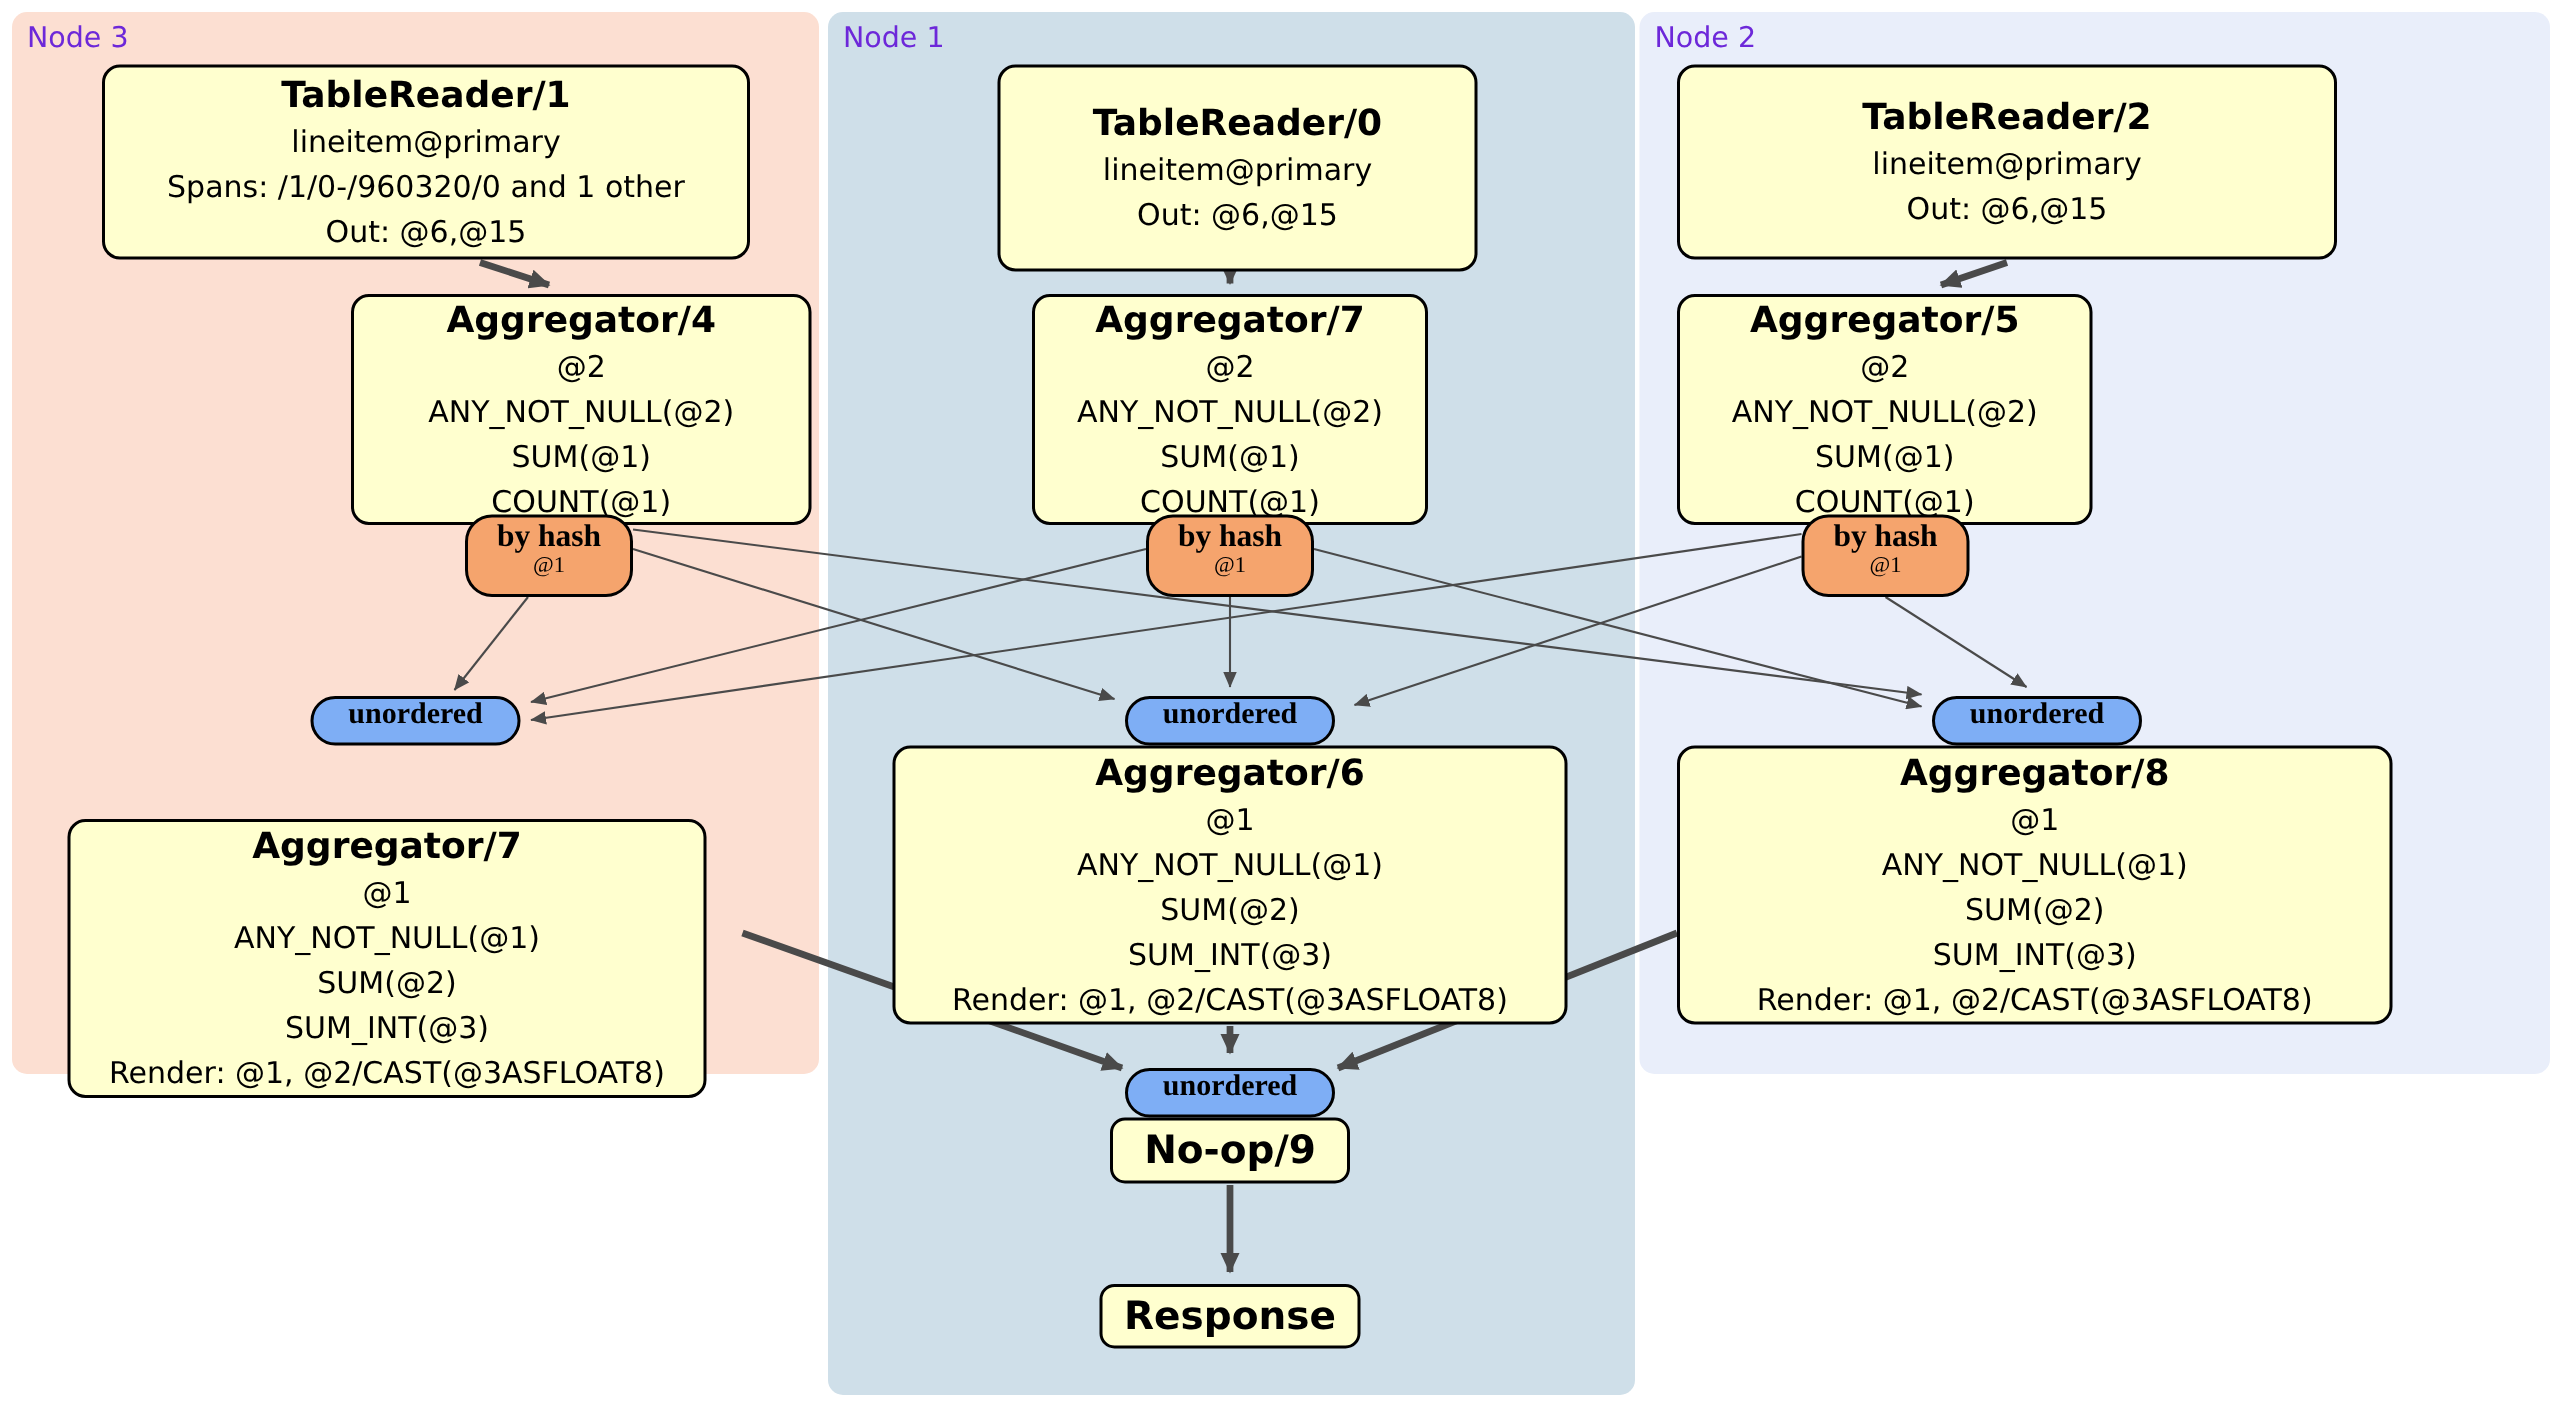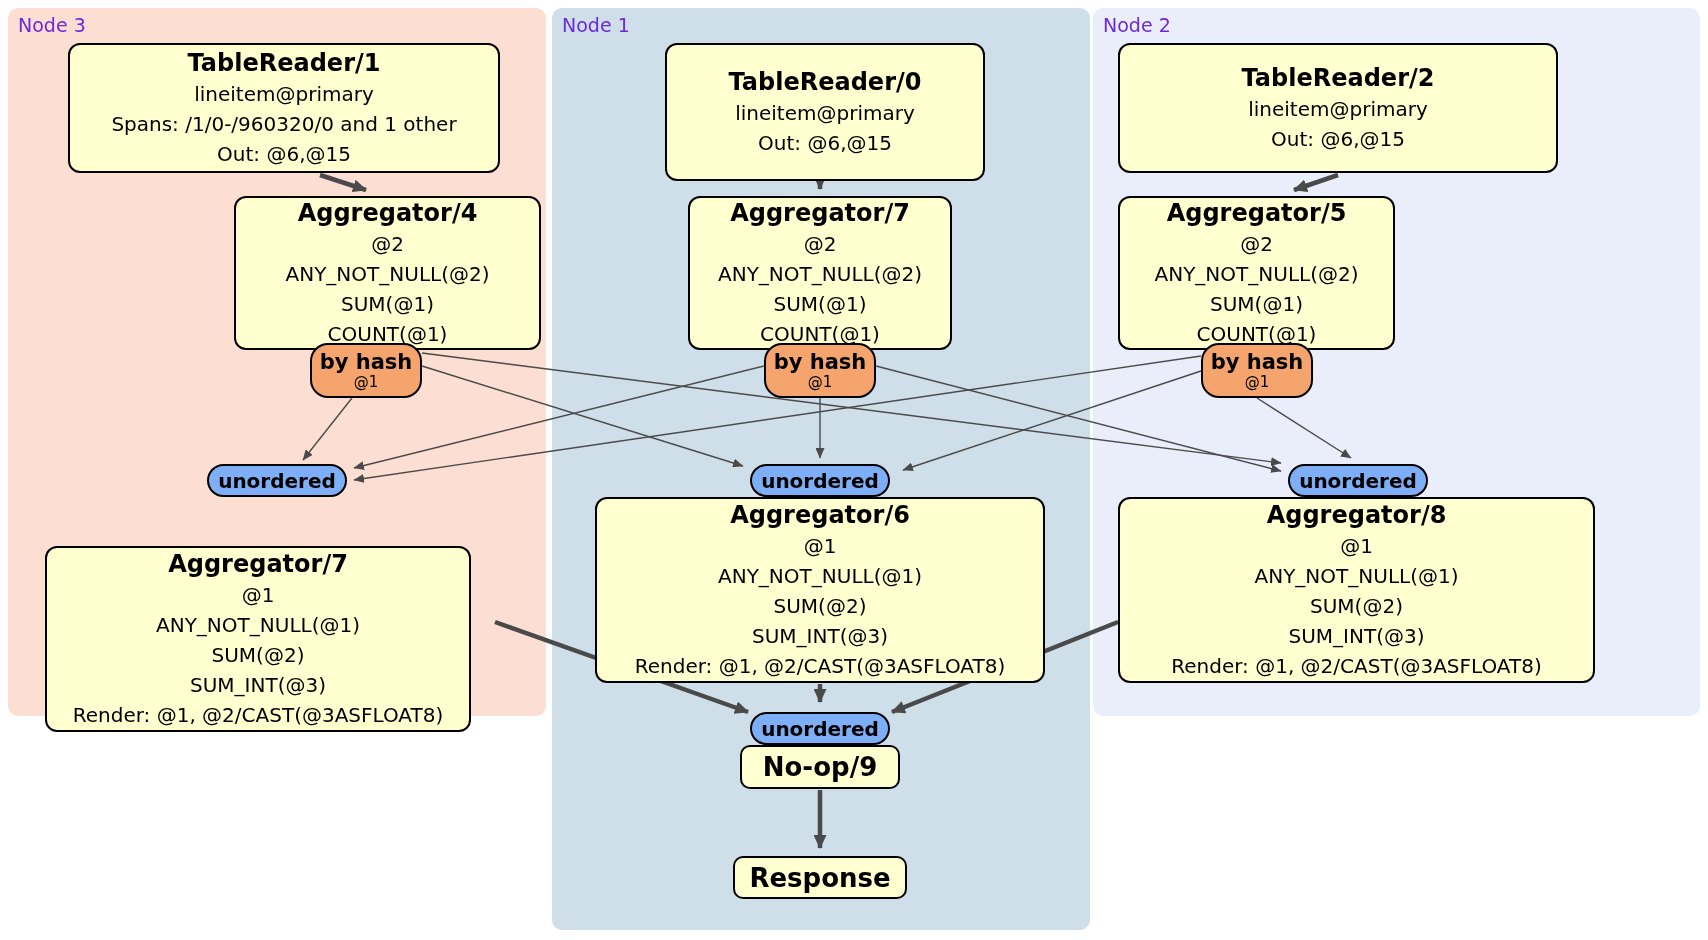--- a/index.html
+++ b/index.html
@@ -16,21 +16,21 @@
   .edges path.thin{stroke:var(--edge);stroke-width:1.4;fill:none;}
   .edges path.thick{stroke:var(--edge);stroke-width:4.5;fill:none;}
   .arrowfill{fill:var(--edge);}
   .box{position:absolute;background:var(--box-fill);border:2px solid var(--border);border-radius:12px;
        display:flex;flex-direction:column;justify-content:center;align-items:center;
        text-align:center;box-sizing:border-box;padding:2px 20px;}
   .box .title{font-weight:bold;font-size:24px;line-height:32px;white-space:nowrap;}
   .box .line{font-size:20px;line-height:30px;white-space:nowrap;}
   .box.small .title{font-size:26px;line-height:36px;}
   .pill{position:absolute;border:2px solid var(--border);box-sizing:border-box;
-        display:flex;flex-direction:column;justify-content:center;align-items:center;text-align:center;}
+        display:flex;flex-direction:column;align-items:center;text-align:center;font-family:Liberation Serif, serif;}
   .router{background:var(--router-fill);width:112px;height:55px;border-radius:18px;}
   .router .rlabel{font-weight:bold;font-size:21px;line-height:24px;}
   .router .rkey{font-size:15px;line-height:17px;}
   .sync{background:var(--sync-fill);width:140px;height:33px;border-radius:17px;}
   .sync .slabel{font-weight:bold;font-size:20px;line-height:20px;}
 </style>
 </head>
 <body>
 
 <div class="canvas">

